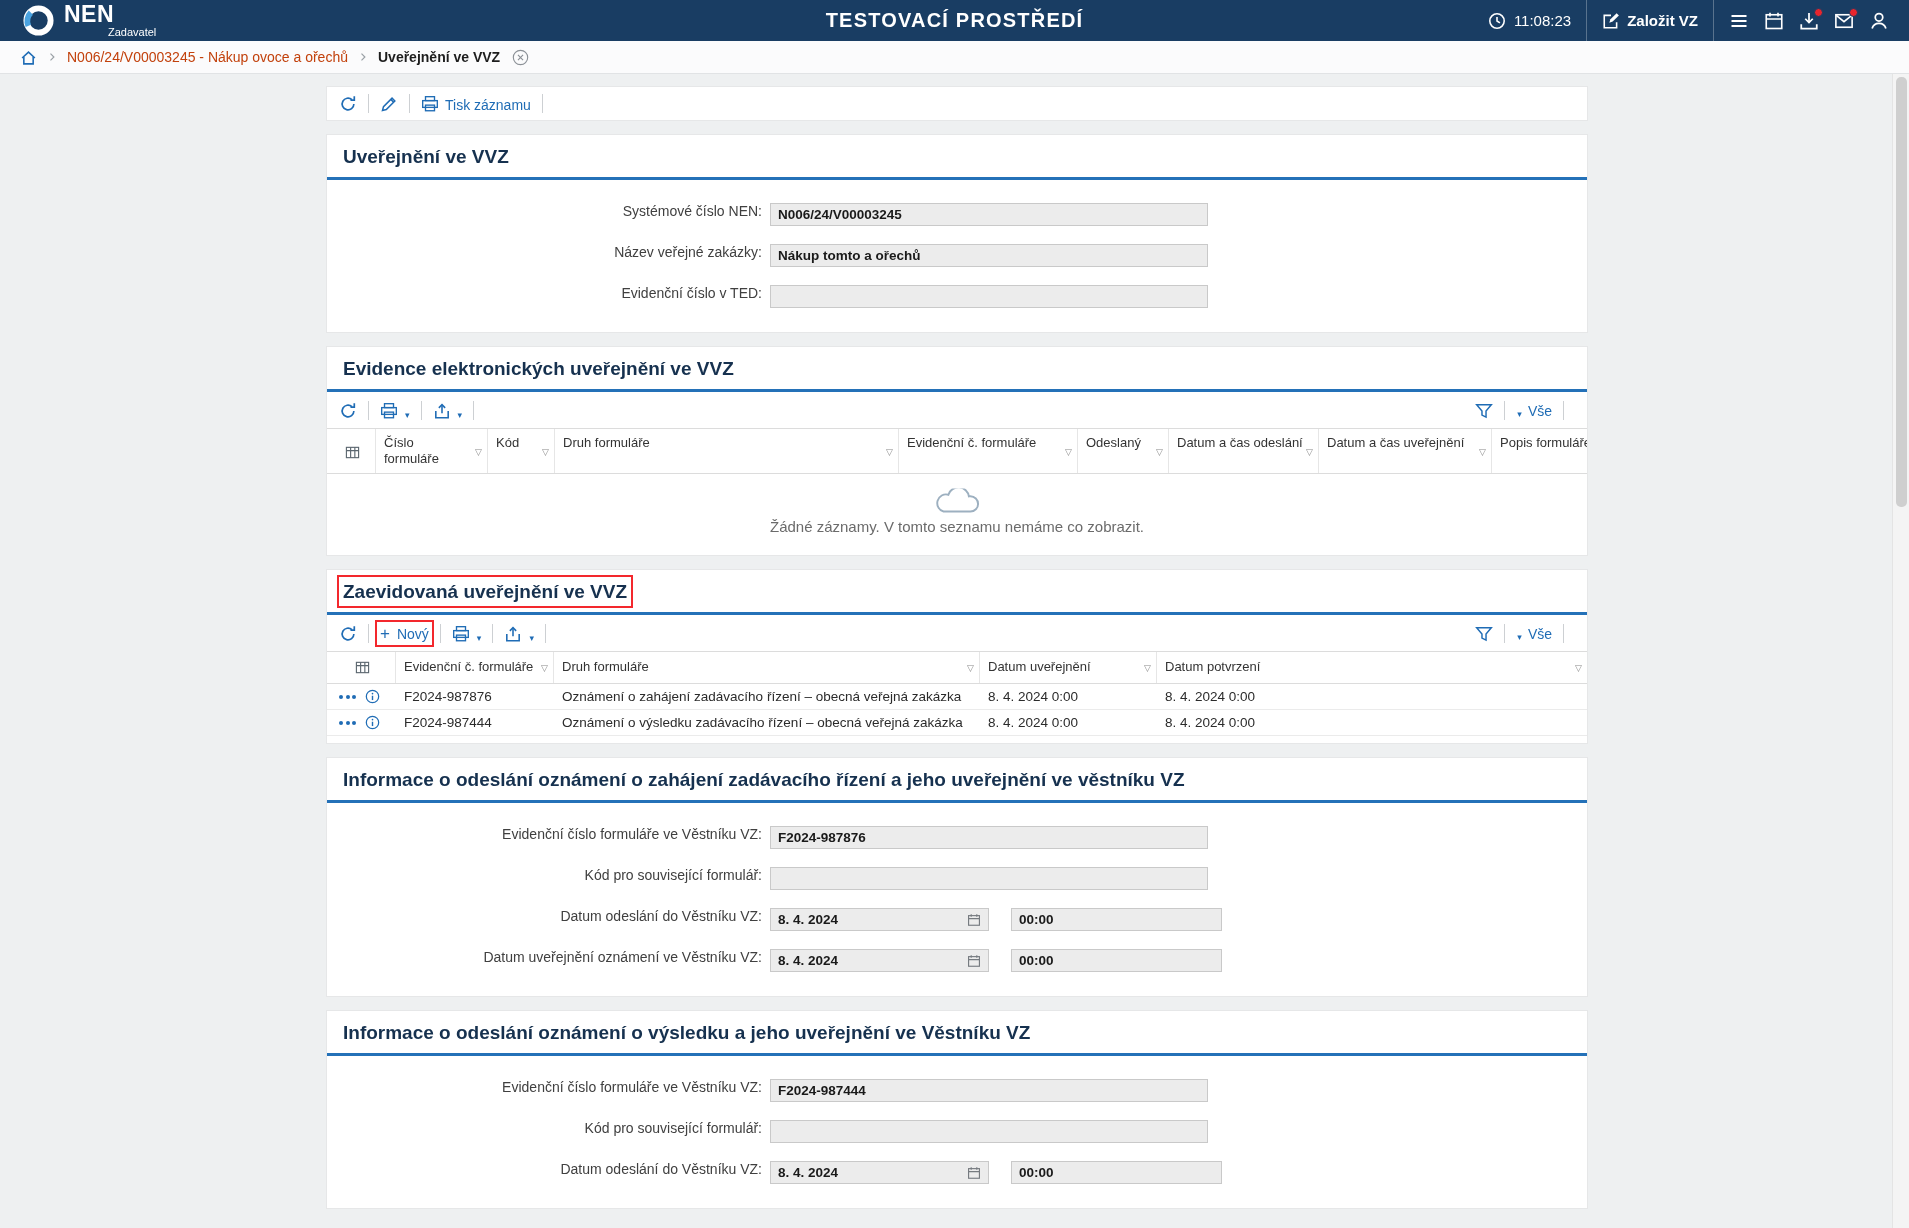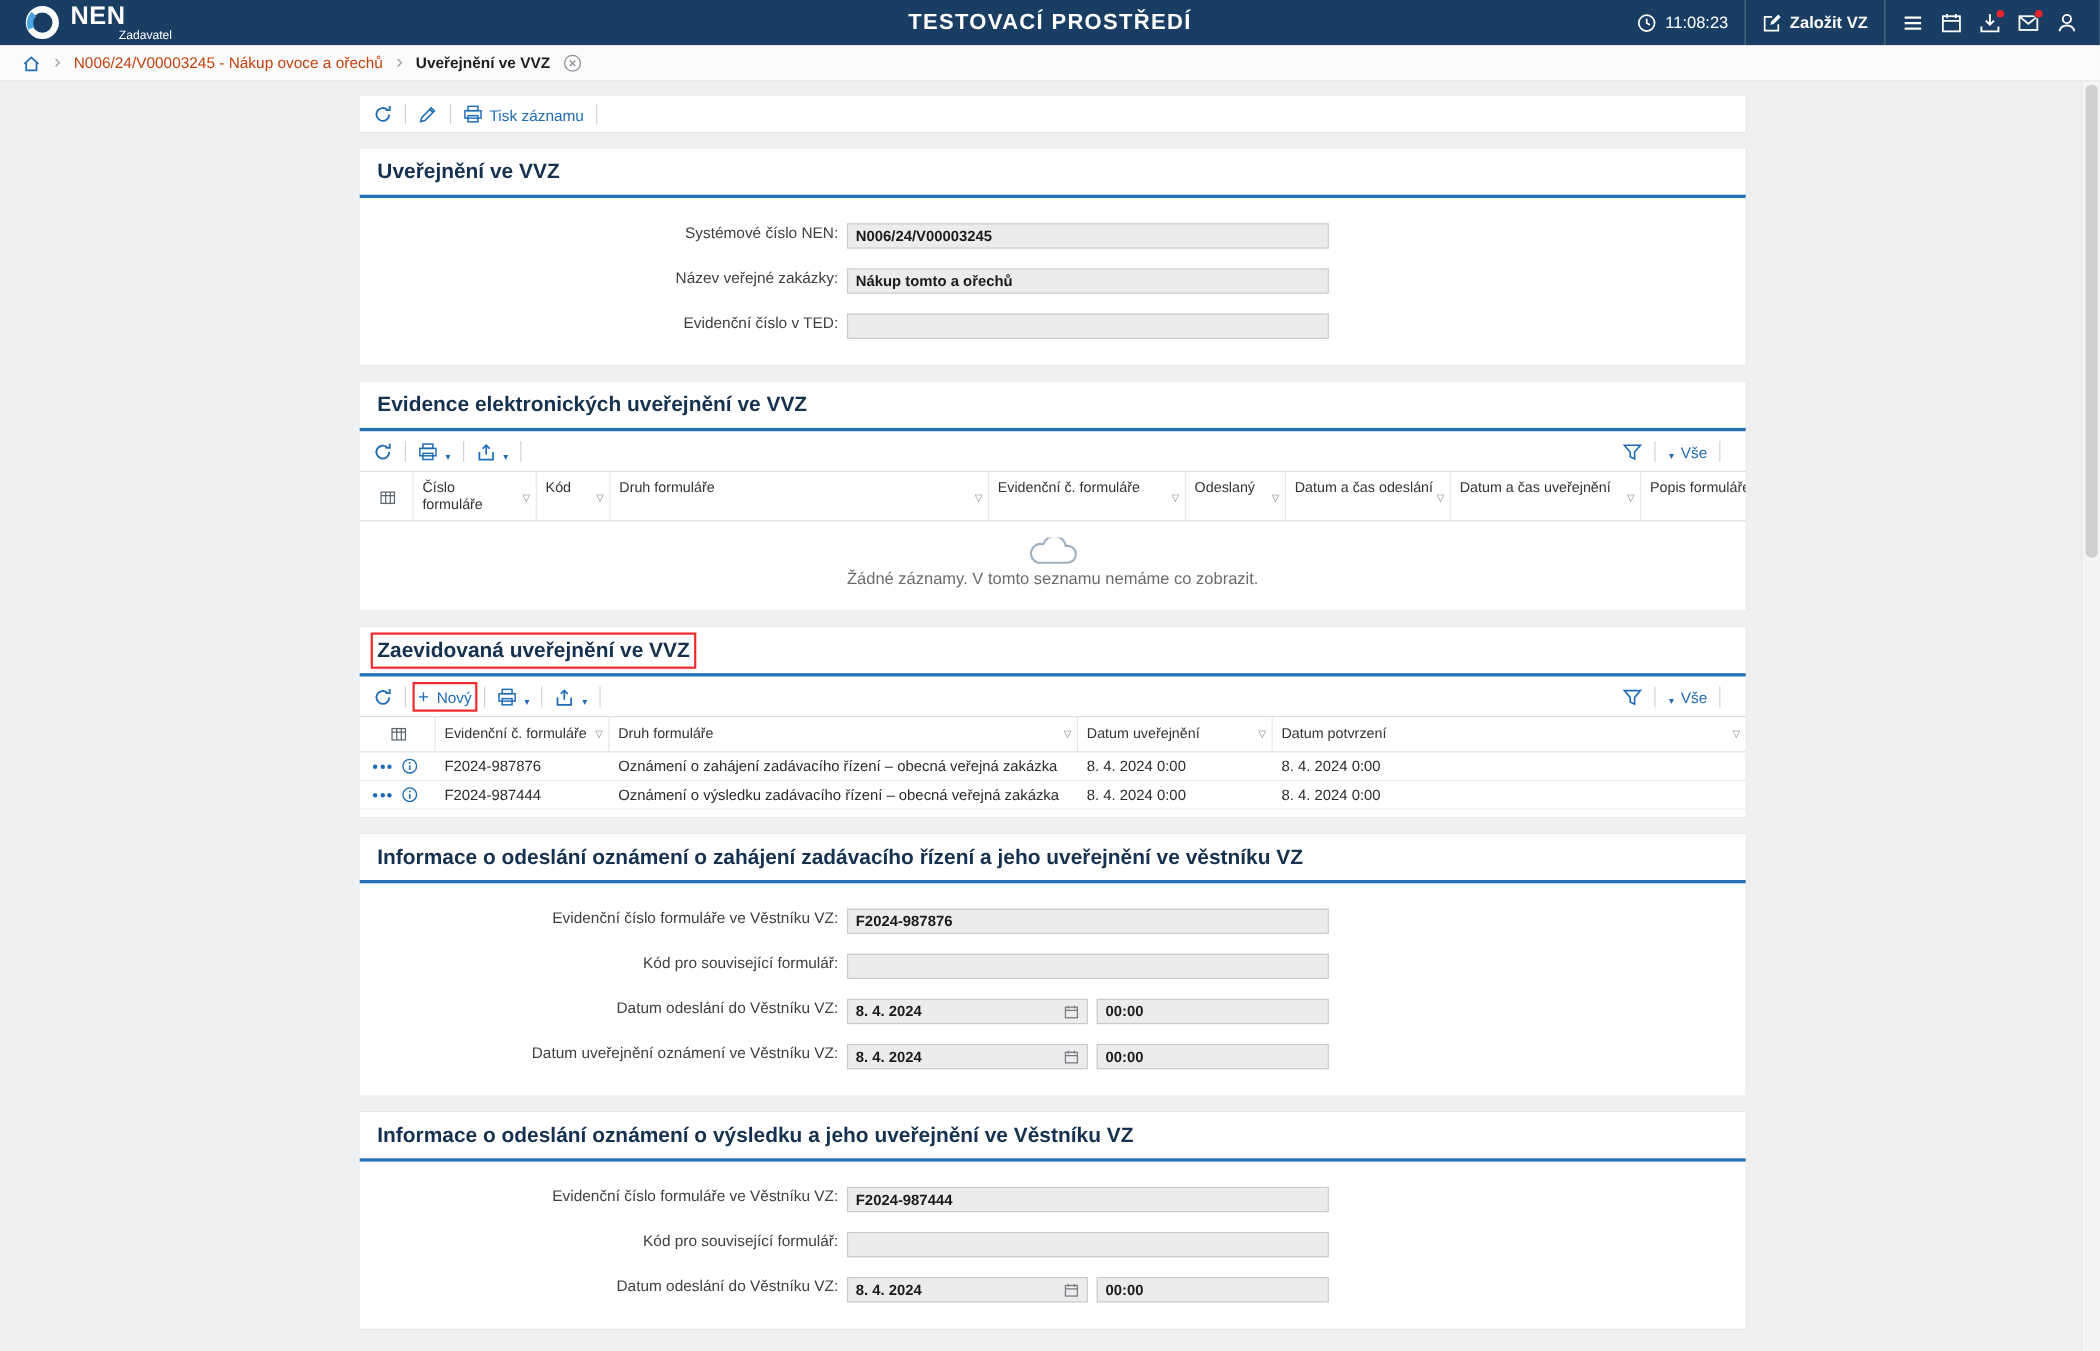--- a/index.html
+++ b/index.html
@@ -52,21 +52,21 @@
   .annot-btn{outline:2px solid #f3282d;outline-offset:3px}
 
   
   .form{padding:23px 0 24px}
   .frow{display:flex;margin-bottom:18px}
   .frow:last-child{margin-bottom:0}
   .lbl{width:443px;padding-right:8px;text-align:right;font-size:14px;color:#404040}
   .req{color:#d0342c;margin-right:2px}
   .inp{width:438px;height:23px;background:#ececec;border:1px solid #c9c9c9;display:flex;align-items:center;padding:0 7px;font-size:13.5px;font-weight:bold;color:#1a1a1a;overflow:hidden;white-space:nowrap}
   .inp.date{width:219px}
-  .inp.time{width:211px;margin-left:8px}
+  .inp.time{width:211px;margin-left:22px}
   .cal{margin-left:auto;color:#767b80}
   .cal svg{width:14px;height:14px}
 
   
   .tbar{display:flex;align-items:center;padding:9px 12px 8px}
   .tbar-right{margin-left:auto;display:flex;align-items:center}
   .view-all{font-size:14px}
   .plus{font-size:17px;line-height:1;font-weight:normal;margin-right:1px}
 
   .thead{display:flex;border-top:1px solid #dcdcdc;border-bottom:1px solid #dcdcdc;align-items:stretch}

